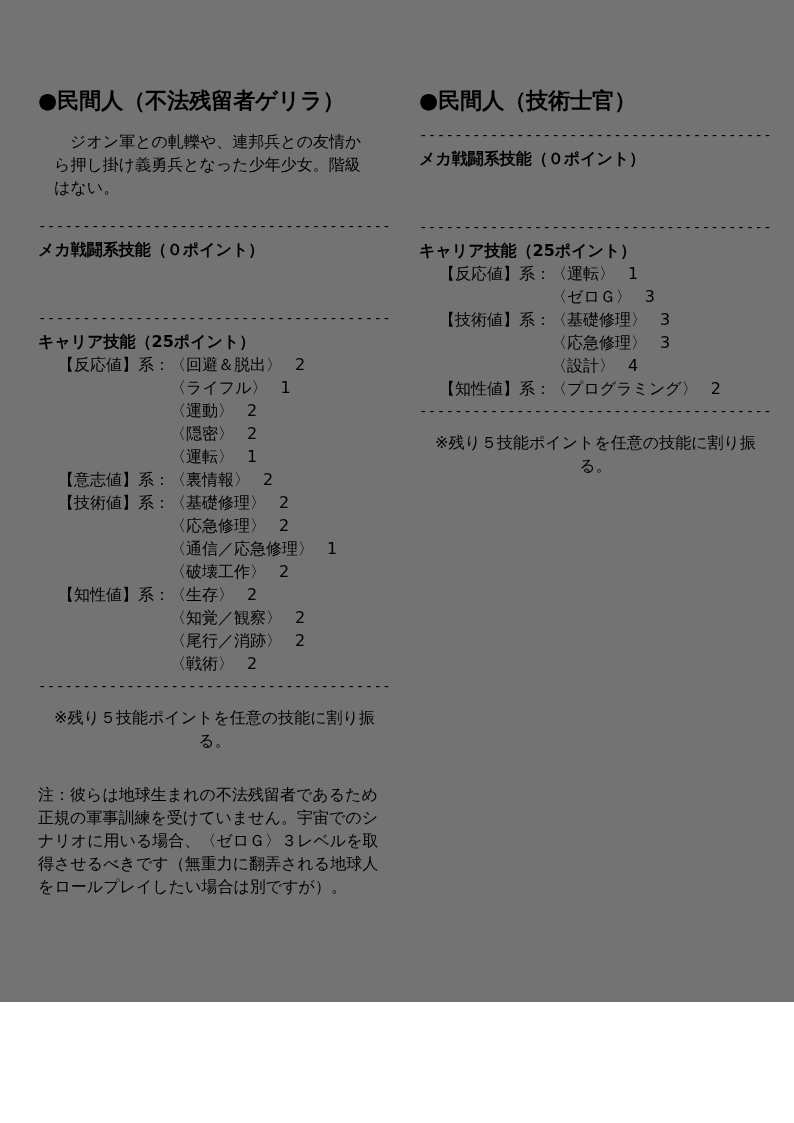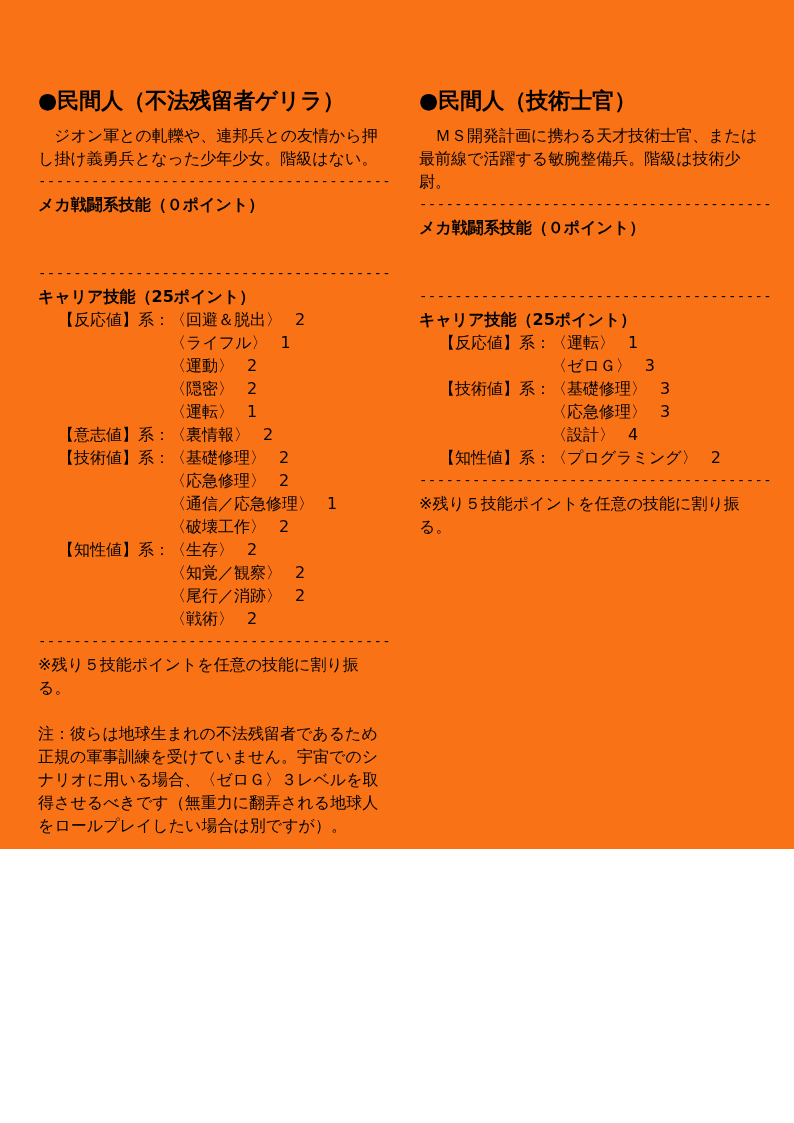--- a/index.html
+++ b/index.html
@@ -5,22 +5,22 @@
   * { box-sizing: border-box; }
   html, body { margin: 0; padding: 0; }
   body {
     width: 794px;
     height: 1123px;
     background: #ffffff;
   }
   .page {
     position: relative;
     width: 794px;
-    height: 849px;
-    background: #f97316;
+    height: 1002px;
+    background: #737373;
     color: #000000;
     font-family: "DejaVu Sans", sans-serif;
     overflow: hidden;
   }
   .columns {
     display: flex;
     padding: 88px 22px 0 38px;
     gap: 28px;
   }
   .col {
@@ -31,21 +31,21 @@
   }
   .doc-title {
     font-size: 22px;
     font-weight: bold;
     line-height: 26px;
     margin: 0 0 10px 0;
     white-space: nowrap;
     letter-spacing: 0px;
   }
   .intro {
-    margin: 0;
+    margin: 16px;
     min-height: 46px;
   }
   .divider {
     font-family: "DejaVu Sans Mono", monospace;
     font-size: 14px;
     line-height: 23px;
     white-space: nowrap;
     overflow: hidden;
     letter-spacing: 0.4px;
   }
@@ -63,21 +63,21 @@
     line-height: 23px;
     text-align: right;
   }
   .stat-label {
     width: 126px;
     flex: none;
     white-space: nowrap;
   }
   .skill-name { white-space: nowrap; font-family: Liberation Serif, serif; }
   .skill-level { margin-left: 13px; }
-  .remainder { margin: 0; }
+  .remainder { margin: 8px; text-align: center; }
   .note { margin: 0; }
 </style>
 </head>
 <body>
 
 <div class="page">
   <div class="columns">
 
     <div class="col">
       <h1 class="doc-title">●民間人（不法残留者ゲリラ）</h1>
@@ -162,21 +162,20 @@
       </div>
 
       <div class="divider">------------------------------------------</div>
       <p class="remainder">※残り５技能ポイントを任意の技能に割り振る。</p>
       <div class="note-spacer"></div>
       <p class="note">注：彼らは地球生まれの不法残留者であるため正規の軍事訓練を受けていません。宇宙でのシナリオに用いる場合、〈ゼロＧ〉３レベルを取得させるべきです（無重力に翻弄される地球人をロールプレイしたい場合は別ですが）。</p>
     </div>
 
     <div class="col">
       <h1 class="doc-title">●民間人（技術士官）</h1>
-      <p class="intro">　ＭＳ開発計画に携わる天才技術士官、または最前線で活躍する敏腕整備兵。階級は技術少尉。</p>
       <div class="divider">------------------------------------------</div>
       <p class="heading">メカ戦闘系技能（０ポイント）</p>
       <div class="mecha-spacer"></div>
       <div class="divider">------------------------------------------</div>
       <p class="heading">キャリア技能（25ポイント）</p>
 
       <div class="skill-table">
         <div class="skill-row">
           <span class="stat-label">【反応値】系：</span>
           <span class="skill-name">〈運転〉</span>

